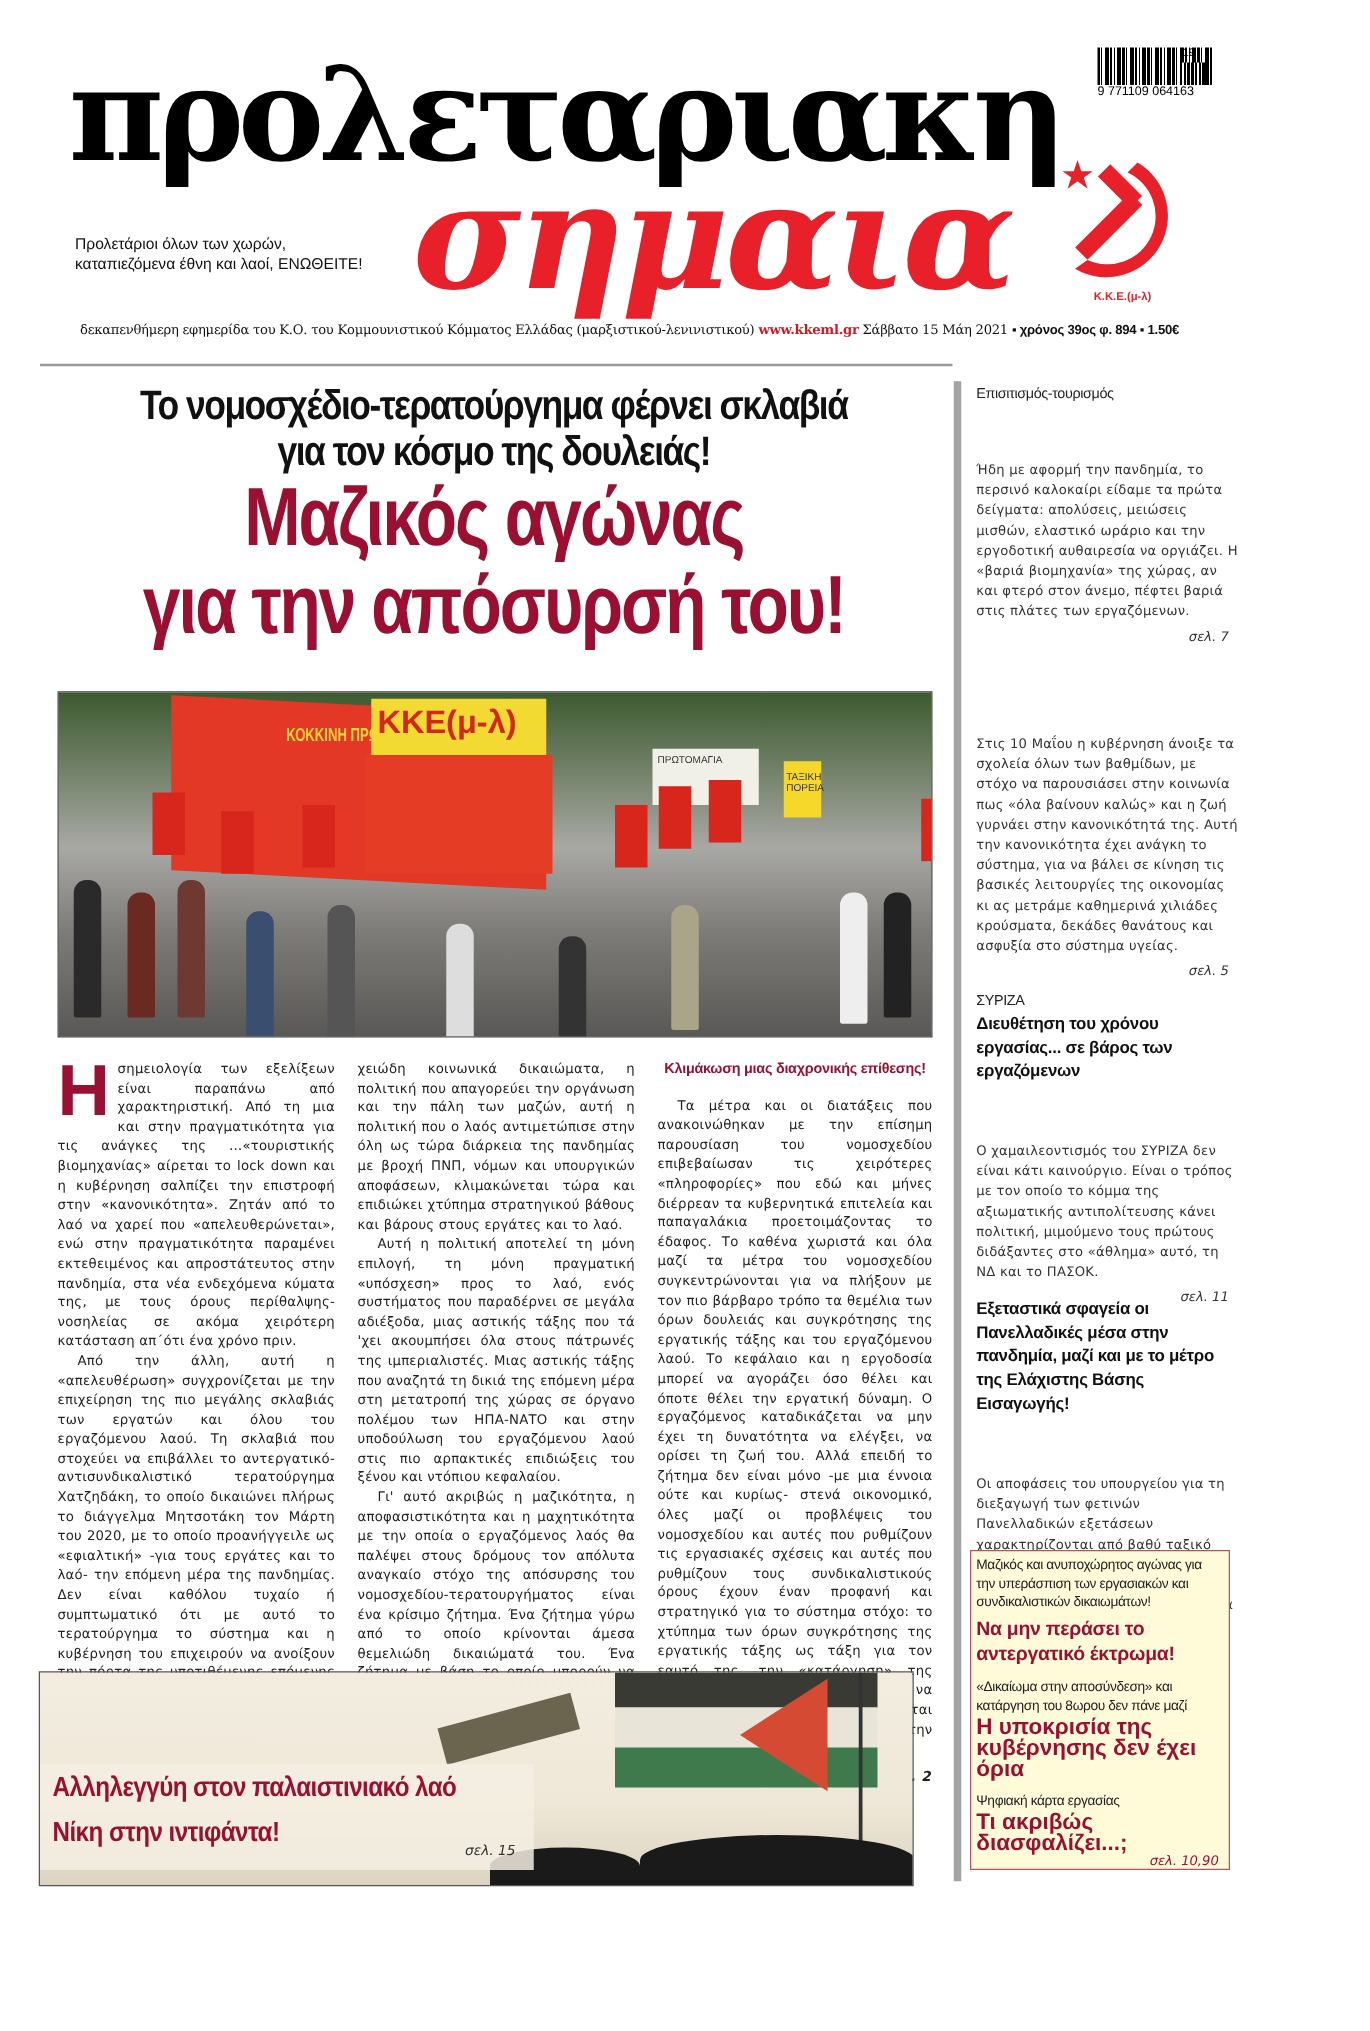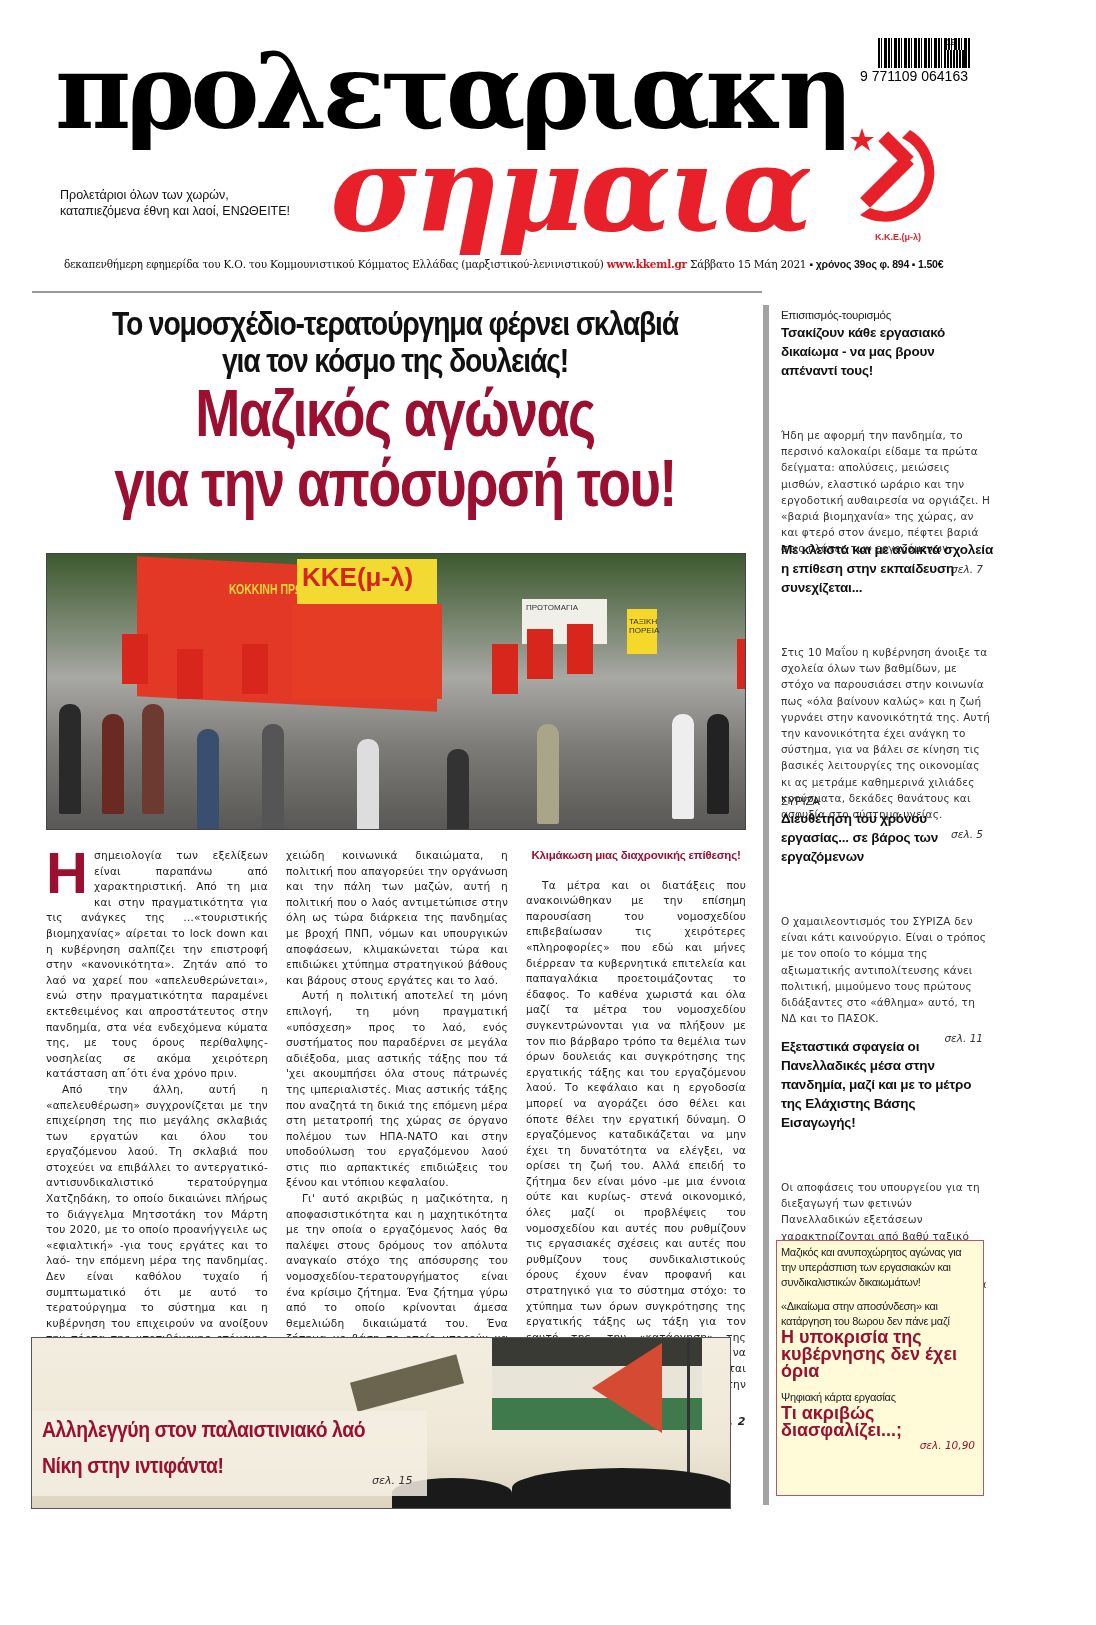--- a/index.html
+++ b/index.html
@@ -5,21 +5,21 @@
   * { box-sizing: border-box; margin: 0; padding: 0; }
   html, body { width: 1096px; height: 1625px; background: #ffffff; overflow: hidden; }
   body { position: relative; font-family: "DejaVu Sans", sans-serif; color: #222; }
 
   .masthead-title { position: absolute; left: 55px; top: 40px; font-family: "DejaVu Serif", serif; font-weight: bold; font-size: 104px; letter-spacing: -5px; color: #000; line-height: 1; }
   .masthead-sub { position: absolute; left: 330px; top: 130px; font-family: "DejaVu Serif", serif; font-style: italic; font-weight: bold; font-size: 118px; letter-spacing: -3px; color: #e8202a; line-height: 1; }
   .slogan { position: absolute; left: 60px; top: 187px; font-family: "Liberation Sans", sans-serif; font-size: 12.5px; line-height: 16px; color: #111; }
 
   .barcode { position: absolute; left: 878px; top: 38px; width: 92px; height: 30px; background: repeating-linear-gradient(90deg, #000 0 2px, #fff 2px 3px, #000 3px 4px, #fff 4px 6px, #000 6px 9px, #fff 9px 10px); }
   .barcode2 { position: absolute; left: 944px; top: 50px; width: 20px; height: 18px; background: repeating-linear-gradient(90deg, #000 0 2px, #fff 2px 3px); }
-  .barcode-num { position: absolute; left: 860px; top: 68px; font-family: "Liberation Sans", sans-serif; font-size: 14px; color: #000; }
+  .barcode-num { position: absolute; left: 878px; top: 68px; font-family: "Liberation Sans", sans-serif; font-size: 10px; color: #000; }
   .barcode-issue { position: absolute; left: 946px; top: 37px; font-family: "Liberation Sans", sans-serif; font-size: 9px; color: #000; }
 
   .logo { position: absolute; left: 840px; top: 120px; width: 120px; height: 120px; }
   .logo-text { position: absolute; left: 875px; top: 232px; font-family: "Liberation Sans", sans-serif; font-size: 9px; color: #e8202a; font-weight: bold; }
 
   .dateline { position: absolute; left: 64px; top: 258px; font-family: "DejaVu Serif", serif; font-size: 10.5px; color: #111; white-space: nowrap; letter-spacing: -0.2px; }
   .dateline .url { color: #d01820; font-weight: bold; }
   .dateline .issue { font-family: "Liberation Sans", sans-serif; font-weight: bold; }
   .rule { position: absolute; left: 32px; top: 291px; width: 730px; height: 2px; background: #999; }
 
@@ -165,42 +165,41 @@
   <div class="pal-caption">
     <div class="pal-title" style="top:6px;">Αλληλεγγύη στον παλαιστινιακό λαό</div>
     <div class="pal-title" style="top:42px;">Νίκη στην ιντιφάντα!</div>
   </div>
   <div class="pal-page">σελ. 15</div>
 </div>
 
 <div class="sidebar">
   <div class="sb-item" style="top:4px;">
     <div class="sb-cat">Επισιτισμός-τουρισμός</div>
-    <div class="sb-title">Τσακίζουν κάθε εργασιακό δικαίωμα - να μας βρουν απέναντί τους!</div>
     <div class="sb-body">Ήδη με αφορμή την πανδημία, το περσινό καλοκαίρι είδαμε τα πρώτα δείγματα: απολύσεις, μειώσεις μισθών, ελαστικό ωράριο και την εργοδοτική αυθαιρεσία να οργιάζει. Η «βαριά βιομηχανία» της χώρας, αν και φτερό στον άνεμο, πέφτει βαριά στις πλάτες των εργαζόμενων.</div>
     <div class="sb-page">σελ. 7</div>
   </div>
   <div class="sb-item" style="top:235px;">
-    <div class="sb-title">Με κλειστά και με ανοικτά σχολεία η επίθεση στην εκπαίδευση συνεχίζεται...</div>
     <div class="sb-body">Στις 10 Μαΐου η κυβέρνηση άνοιξε τα σχολεία όλων των βαθμίδων, με στόχο να παρουσιάσει στην κοινωνία πως «όλα βαίνουν καλώς» και η ζωή γυρνάει στην κανονικότητά της. Αυτή την κανονικότητα έχει ανάγκη το σύστημα, για να βάλει σε κίνηση τις βασικές λειτουργίες της οικονομίας κι ας μετράμε καθημερινά χιλιάδες κρούσματα, δεκάδες θανάτους και ασφυξία στο σύστημα υγείας.</div>
     <div class="sb-page">σελ. 5</div>
   </div>
   <div class="sb-item" style="top:490px;">
     <div class="sb-cat">ΣΥΡΙΖΑ</div>
     <div class="sb-title">Διευθέτηση του χρόνου εργασίας... σε βάρος των εργαζόμενων</div>
     <div class="sb-body">Ο χαμαιλεοντισμός του ΣΥΡΙΖΑ δεν είναι κάτι καινούργιο. Είναι ο τρόπος με τον οποίο το κόμμα της αξιωματικής αντιπολίτευσης κάνει πολιτική, μιμούμενο τους πρώτους διδάξαντες στο «άθλημα» αυτό, τη ΝΔ και το ΠΑΣΟΚ.</div>
     <div class="sb-page">σελ. 11</div>
   </div>
   <div class="sb-item" style="top:732px;">
     <div class="sb-title">Εξεταστικά σφαγεία οι Πανελλαδικές μέσα στην πανδημία, μαζί και με το μέτρο της Ελάχιστης Βάσης Εισαγωγής!</div>
     <div class="sb-body">Οι αποφάσεις του υπουργείου για τη διεξαγωγή των φετινών Πανελλαδικών εξετάσεων χαρακτηρίζονται από βαθύ ταξικό μίσος απέναντι στα παιδιά των φτωχών και λαϊκών οικογενειών, που δίνουν πραγματικά έναν άνισο αγώνα για να μπορέσουν να σπουδάσουν.</div>
     <div class="sb-page">σελ. 4</div>
   </div>
 </div>
 
 <div class="promo">
   <div class="promo-small">Μαζικός και ανυποχώρητος αγώνας για την υπεράσπιση των εργασιακών και συνδικαλιστικών δικαιωμάτων!</div>
+  <div class="promo-big" style="margin-top:4px;">Να μην περάσει το αντεργατικό έκτρωμα!</div>
   <div class="promo-small" style="margin-top:9px;">«Δικαίωμα στην αποσύνδεση» και κατάργηση του 8ωρου δεν πάνε μαζί</div>
   <div class="promo-mid">Η υποκρισία της κυβέρνησης δεν έχει όρια</div>
   <div class="promo-small" style="margin-top:10px;">Ψηφιακή κάρτα εργασίας</div>
   <div class="promo-mid">Τι ακριβώς διασφαλίζει...;</div>
   <div class="promo-page">σελ. 10,90</div>
 </div>
 
 </body></html>

